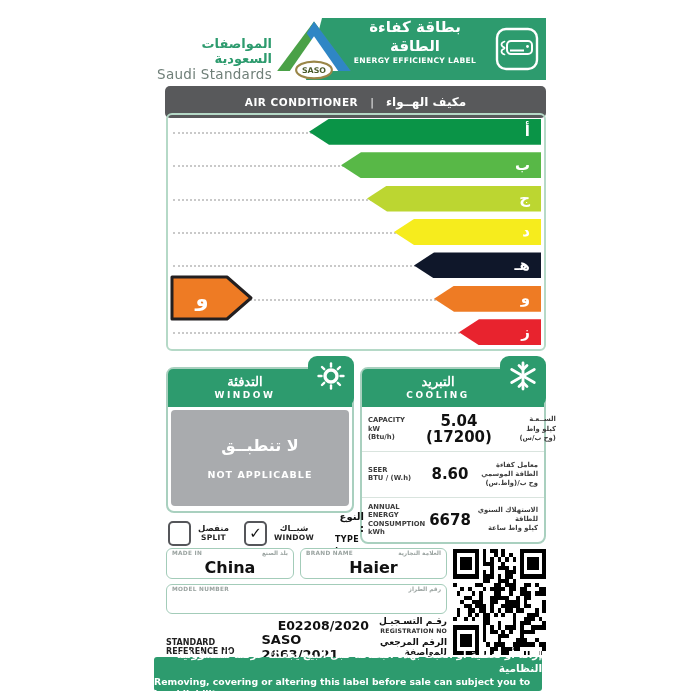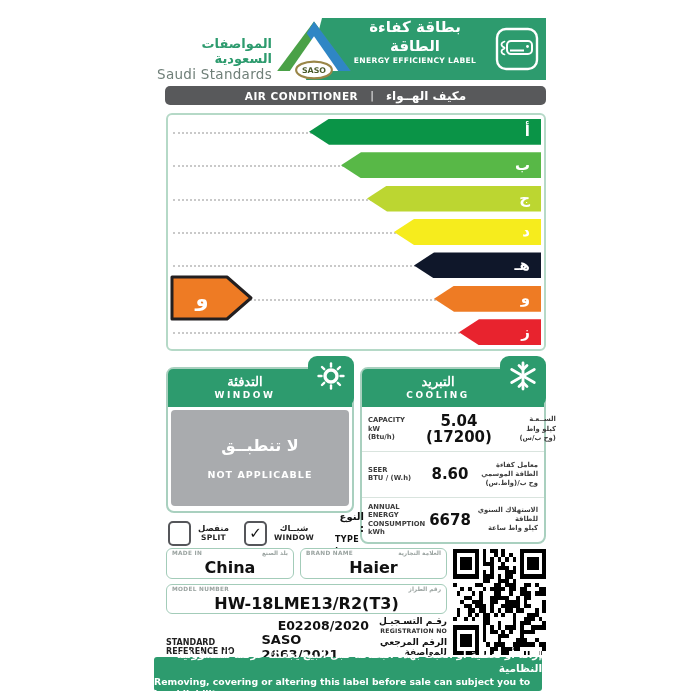--- a/index.html
+++ b/index.html
@@ -13,21 +13,21 @@
   .org-en{color:#6f7f78;font-size:13.5px;letter-spacing:.3px;}
   .saso{left:124px;top:4px;width:80px;height:62px;z-index:3;}
   .banner{left:156px;top:3px;width:240px;height:62px;background:#2d9b6e;
           clip-path:polygon(16px 0,100% 0,100% 100%,0 100%);display:flex;align-items:flex-start;}
   .banner-text{margin-left:38px;width:142px;text-align:center;color:#fff;line-height:1.25;}
   .banner-ar{font-size:15px;font-weight:bold;}
   .banner-en{font-size:7.6px;font-weight:bold;letter-spacing:.3px;}
   .ac-icon{right:7px;top:9px;}
 
   
-  .title-bar{left:15px;top:71px;width:381px;height:19px;background:#58595b;border-radius:5px;
+  .title-bar{left:15px;top:71px;width:381px;height:32px;background:#58595b;border-radius:5px;
              display:flex;align-items:center;justify-content:center;gap:12px;color:#fff;}
   .title-en{font-size:10.5px;font-weight:bold;letter-spacing:.5px;}
   .title-sep{font-size:11px;opacity:.9;}
   .title-ar{font-size:12px;font-weight:bold;}
 
   
   .rating-box{left:16px;top:98px;width:380px;height:238px;border:2px solid #b5d9c7;border-radius:6px;
               box-sizing:border-box;display:flex;flex-direction:column;overflow:visible;}
   .grade-row{flex:1;position:relative;display:flex;align-items:center;justify-content:flex-end;padding-right:3px;}
   .dots{position:absolute;left:5px;right:8px;top:50%;border-top:2px dotted #c9c9c9;}
@@ -300,21 +300,20 @@
       <span dir="rtl">العلامة التجارية</span>
     </div>
     <div class="field-value">Haier</div>
   </div>
 
   <div class="abs field model">
     <div class="field-labels">
       <span>MODEL NUMBER</span>
       <span dir="rtl">رقم الطراز</span>
     </div>
-    <div class="field-value">HW-18LME13/R2(T3)</div>
   </div>
 
   <div class="abs reg-row">
     <span class="reg-value">E02208/2020</span>
     <span class="reg-labels">
       <span class="reg-ar">رقـم التسـجيـل</span>
       <span class="reg-en">REGISTRATION NO</span>
     </span>
   </div>
 

